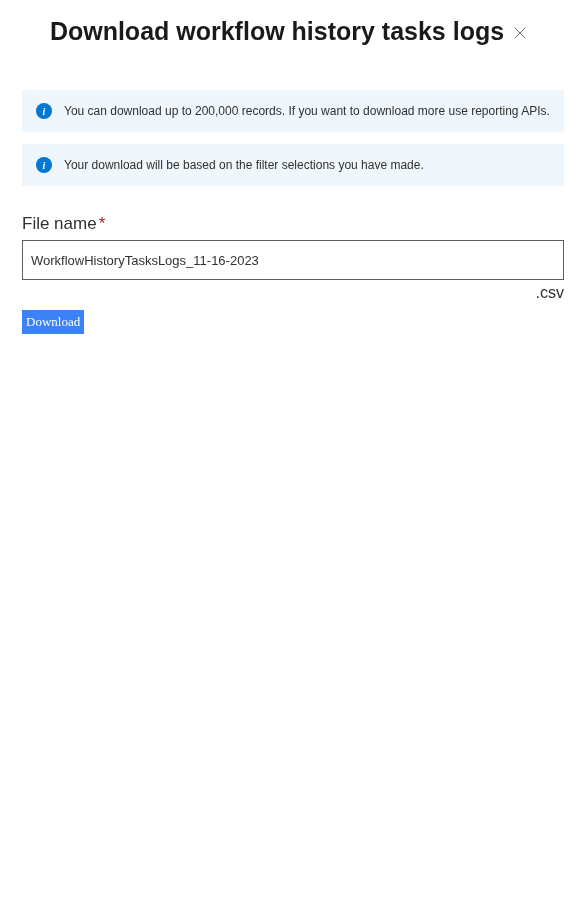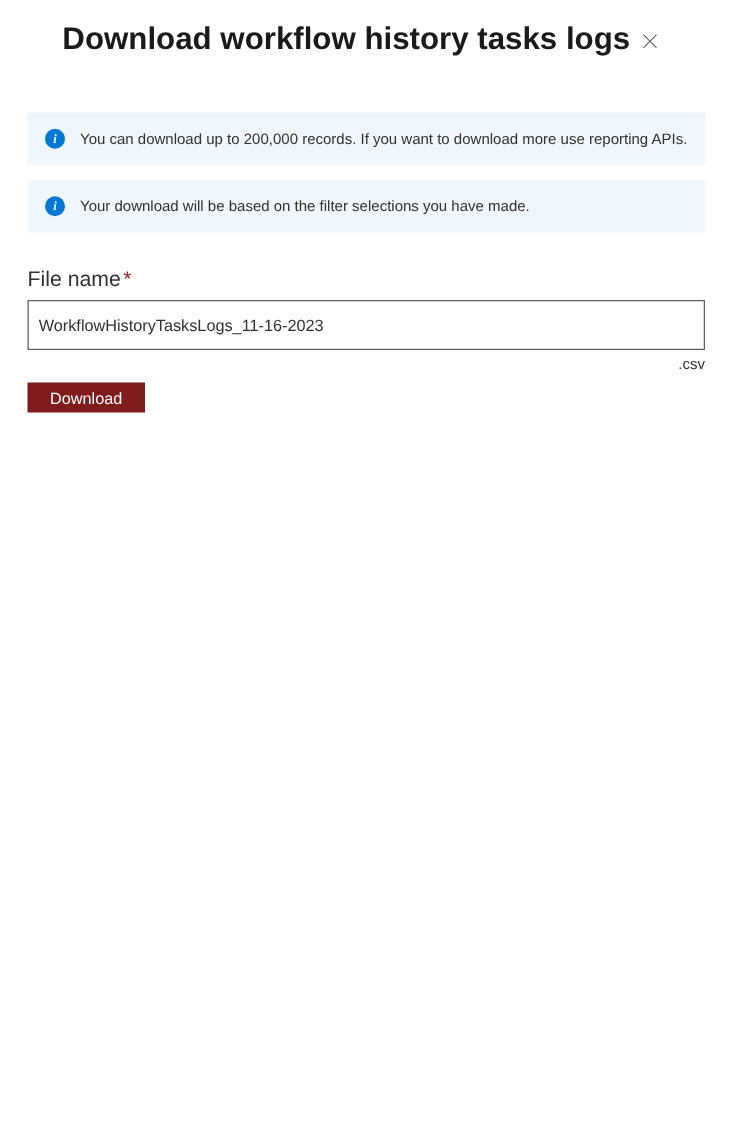--- a/index.html
+++ b/index.html
@@ -101,31 +101,31 @@
       padding: 2px 8px;
       font-size: 13px;
       color: #323130;
       font-family: inherit;
       outline: none;
     }
     .extension-row {
       display: flex;
       justify-content: flex-end;
       margin-top: 4px;
-      font-size: 12px;
+      font-size: 16px;
       color: #323130;
     }
     .download-btn {
       margin-top: 8px;
-      background: #7f1d1d;
+      background: #3b82f6;
       color: #ffffff;
       border: none;
-      padding: 5px 18px;
+      padding: 5px 4px;
       font-size: 13px;
-      font-family: Liberation Sans, sans-serif;
+      font-family: Liberation Serif, serif;
       cursor: pointer;
       height: 24px;
       display: flex;
       align-items: center;
     }
   </style>
 </head>
 <body>
 
 <div class="panel">

